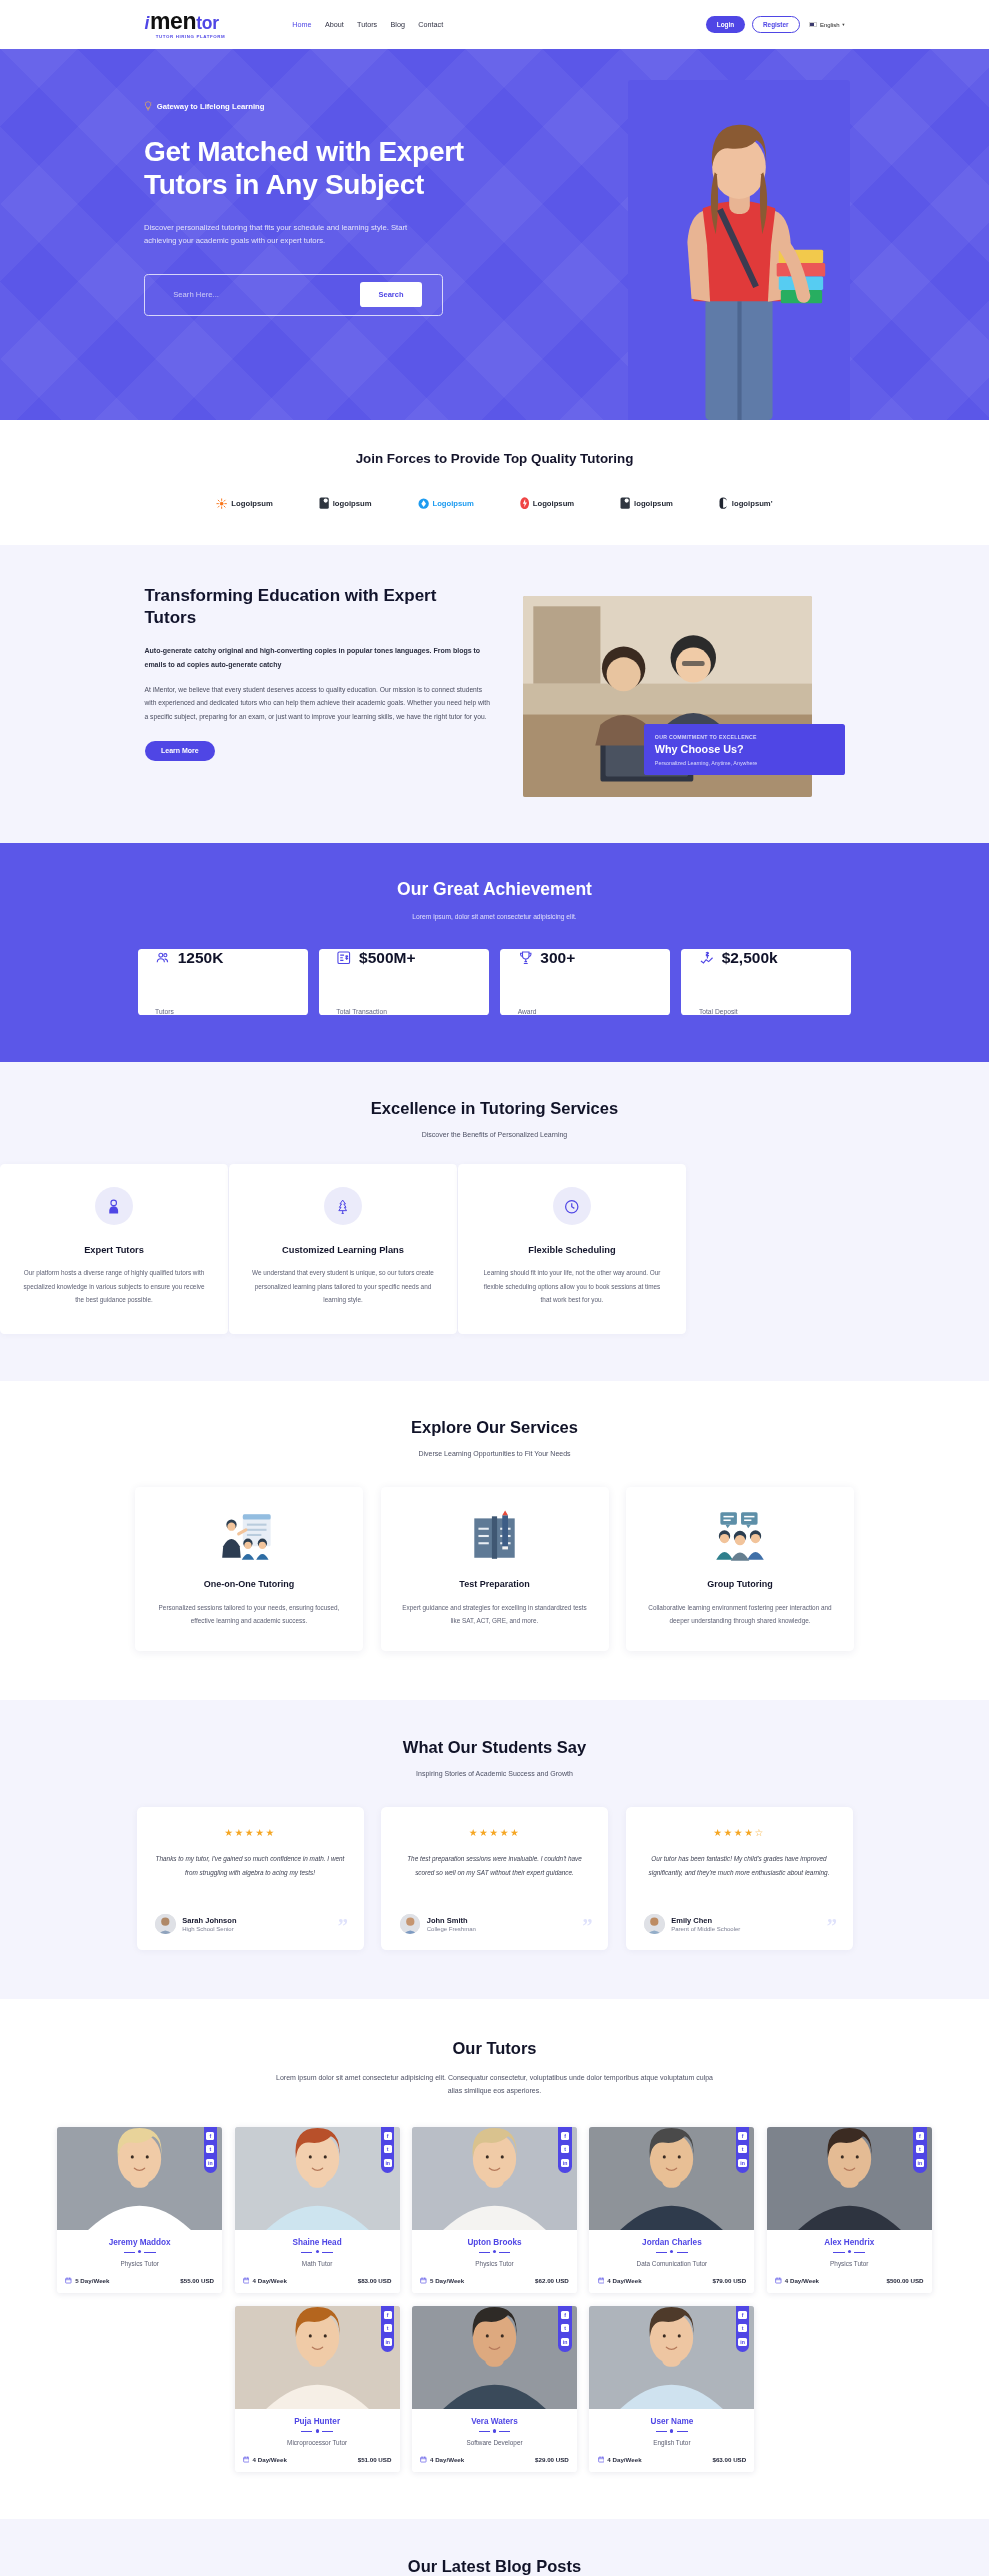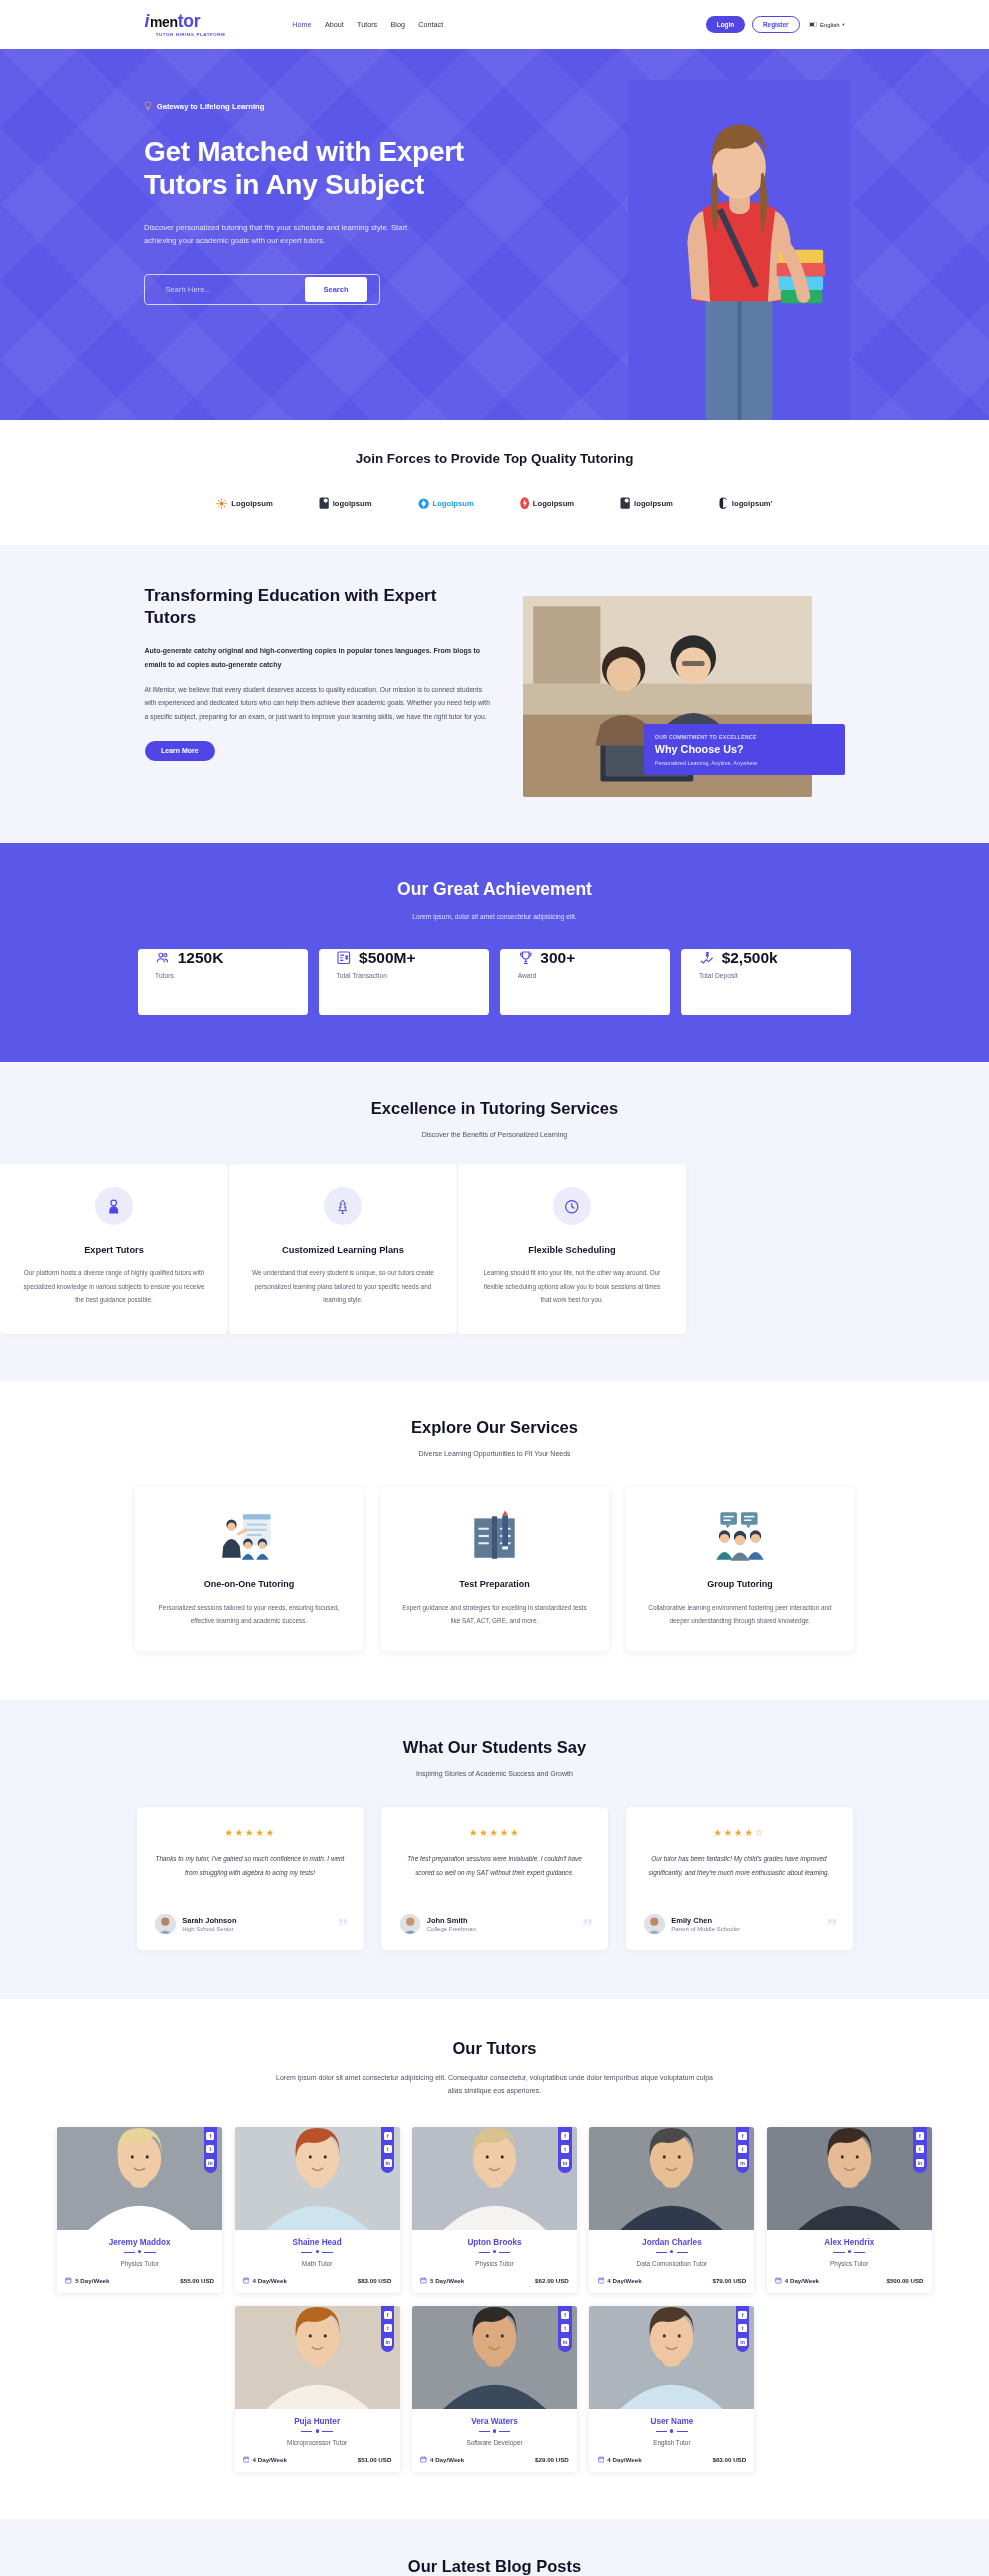--- a/index.html
+++ b/index.html
@@ -20,21 +20,21 @@
     color:var(--ink);
     -webkit-font-smoothing:antialiased;
   }
 
   
   .header{height:49px;background:#fff;display:flex;align-items:center;}
   .header-inner{width:762px;margin:0 auto;display:flex;align-items:center;}
   .logo{display:flex;flex-direction:column;align-items:flex-start;margin-left:31px;}
   .logo-row{display:flex;align-items:baseline;}
   .logo-i{color:var(--brand);font-size:17.5px;font-weight:700;font-style:italic;line-height:1;margin-right:0.5px;}
-  .logo-men{color:#111;font-size:14px;font-weight:800;line-height:1;letter-spacing:-0.3px;}
+  .logo-men{color:#111;font-size:23px;font-weight:800;line-height:1;letter-spacing:-0.3px;}
   .logo-tor{color:var(--brand);font-size:17.5px;font-weight:800;line-height:1;letter-spacing:-0.3px;}
   .logo-sub{color:var(--brand);font-size:4.4px;letter-spacing:0.6px;margin-top:1.5px;margin-left:11.3px;font-weight:600;}
   .nav{display:flex;gap:13.4px;margin-left:67px;}
   .nav a{font-size:7.2px;color:#2f3042;text-decoration:none;font-weight:500;}
   .nav a.active{color:var(--brand);}
   .header-right{margin-left:auto;display:flex;align-items:center;gap:6.2px;margin-right:31px;}
   .btn-login{background:var(--brand);color:#fff;border:none;border-radius:10.3px;padding:4.6px 11.3px;font-size:6.4px;font-weight:600;cursor:pointer;font-family:inherit;}
   .btn-register{background:#fff;color:var(--brand);border:0.8px solid var(--brand);border-radius:10.3px;padding:4.1px 10.3px;font-size:6.4px;font-weight:600;cursor:pointer;font-family:inherit;}
   .lang{display:flex;align-items:center;gap:2.6px;font-size:6px;color:#222;cursor:pointer;margin-left:3.1px;}
   .flag{width:8.2px;height:5.7px;background:linear-gradient(to bottom,#b22234 0 15%,#fff 15% 30%,#b22234 30% 45%,#fff 45% 60%,#b22234 60% 75%,#fff 75% 90%,#b22234 90% 100%);position:relative;border:0.3px solid #ccc;}
@@ -49,21 +49,21 @@
       linear-gradient(135deg,rgba(255,255,255,.045) 25%,transparent 25%,transparent 50%,rgba(255,255,255,.045) 50%,rgba(255,255,255,.045) 75%,transparent 75%),
       linear-gradient(45deg,rgba(255,255,255,.045) 25%,transparent 25%,transparent 50%,rgba(255,255,255,.045) 50%,rgba(255,255,255,.045) 75%,transparent 75%);
     background-size:155px 155px;
   }
   .hero-inner{position:relative;width:783px;margin:0 auto;display:flex;height:100%;}
   .hero-left{width:407px;padding-top:52px;padding-left:41px;}
   .eyebrow{display:flex;align-items:center;gap:4.6px;color:#fff;font-size:7.7px;font-weight:700;}
   .bulb{width:8.2px;height:10.3px;}
   .hero-h1{color:#fff;font-size:28px;line-height:1.18;font-weight:800;margin-top:24px;max-width:330px;letter-spacing:-0.3px;}
   .hero-p{color:#e4e3fb;font-size:7.7px;line-height:1.75;margin-top:19.6px;max-width:289px;}
-  .searchbar{margin-top:26px;width:236px;height:31px;border:0.8px solid rgba(255,255,255,.75);border-radius:4.6px;display:flex;align-items:center;padding:12px;}
+  .searchbar{margin-top:26px;width:299px;height:31px;border:0.8px solid rgba(255,255,255,.75);border-radius:4.6px;display:flex;align-items:center;padding:20px;}
   .searchbar input{flex:1;background:transparent;border:none;outline:none;color:#fff;font-size:7.7px;padding:0 8.2px;font-family:inherit;}
   .searchbar input::placeholder{color:#cfcdf6;}
   .btn-search{background:#fff;color:var(--brand);border:none;border-radius:3.1px;height:25px;padding:0 18.5px;font-size:7.5px;font-weight:600;cursor:pointer;font-family:inherit;}
   .hero-right{flex:1;position:relative;}
   .hero-photo{position:absolute;right:36px;bottom:0;width:222px;height:340px;border-radius:3.1px 3.1px 0 0;overflow:hidden;}
 
   
   .partners{background:#fff;padding:31px 0 36px;text-align:center;}
   .partners h2{font-size:13.4px;font-weight:800;color:#14142b;}
   .logos{display:flex;justify-content:center;gap:46px;margin-top:31px;align-items:center;}
@@ -82,21 +82,21 @@
   .tr-badge{position:absolute;right:0;bottom:21.6px;width:201px;background:var(--brand);border-radius:2.6px;padding:9.3px 11.3px;color:#fff;}
   .tr-badge .t1{font-size:5.2px;letter-spacing:0.3px;font-weight:600;color:#d8d7fb;}
   .tr-badge .t2{font-size:10.8px;font-weight:800;margin-top:3.6px;}
   .tr-badge .t3{font-size:5.4px;margin-top:4.6px;color:#ddddfb;}
 
   
   .achieve{background:var(--hero);padding:36px 0 47px;text-align:center;position:relative;overflow:hidden;}
   .achieve h2{color:#fff;font-size:17.5px;font-weight:800;}
   .achieve .sub{color:#e1e0fb;font-size:6.7px;margin-top:13.4px;}
   .stats{display:flex;justify-content:center;gap:11.3px;margin-top:29px;}
-  .stat{background:#fff;border-radius:3.6px;width:170px;height:66px;display:flex;flex-direction:column;justify-content:flex-start;padding-left:17.5px;text-align:left;}
+  .stat{background:#fff;border-radius:3.6px;width:170px;height:66px;display:flex;flex-direction:column;justify-content:space-between;padding-left:17.5px;text-align:left;}
   .stat-top{display:flex;align-items:center;gap:7.2px;}
   .stat-num{font-size:15.5px;font-weight:800;color:#101229;}
   .stat-label{font-size:6.7px;color:#646880;margin-top:5.2px;}
 
   
   .excel{background:var(--lilac);padding:37px 0 47px;text-align:center;}
   .sec-h2{font-size:16.5px;font-weight:800;color:#111328;}
   .sec-sub{font-size:7px;color:#4d5064;margin-top:13.4px;}
   .cards3{display:flex;justify-content:flex-start;gap:1px;margin-top:26px;}
   .card-e{background:#fff;border-radius:4.6px;width:228px;padding:23px 21.6px 27px;text-align:center;box-shadow:0 1px 6.2px rgba(35,35,90,.04);}

